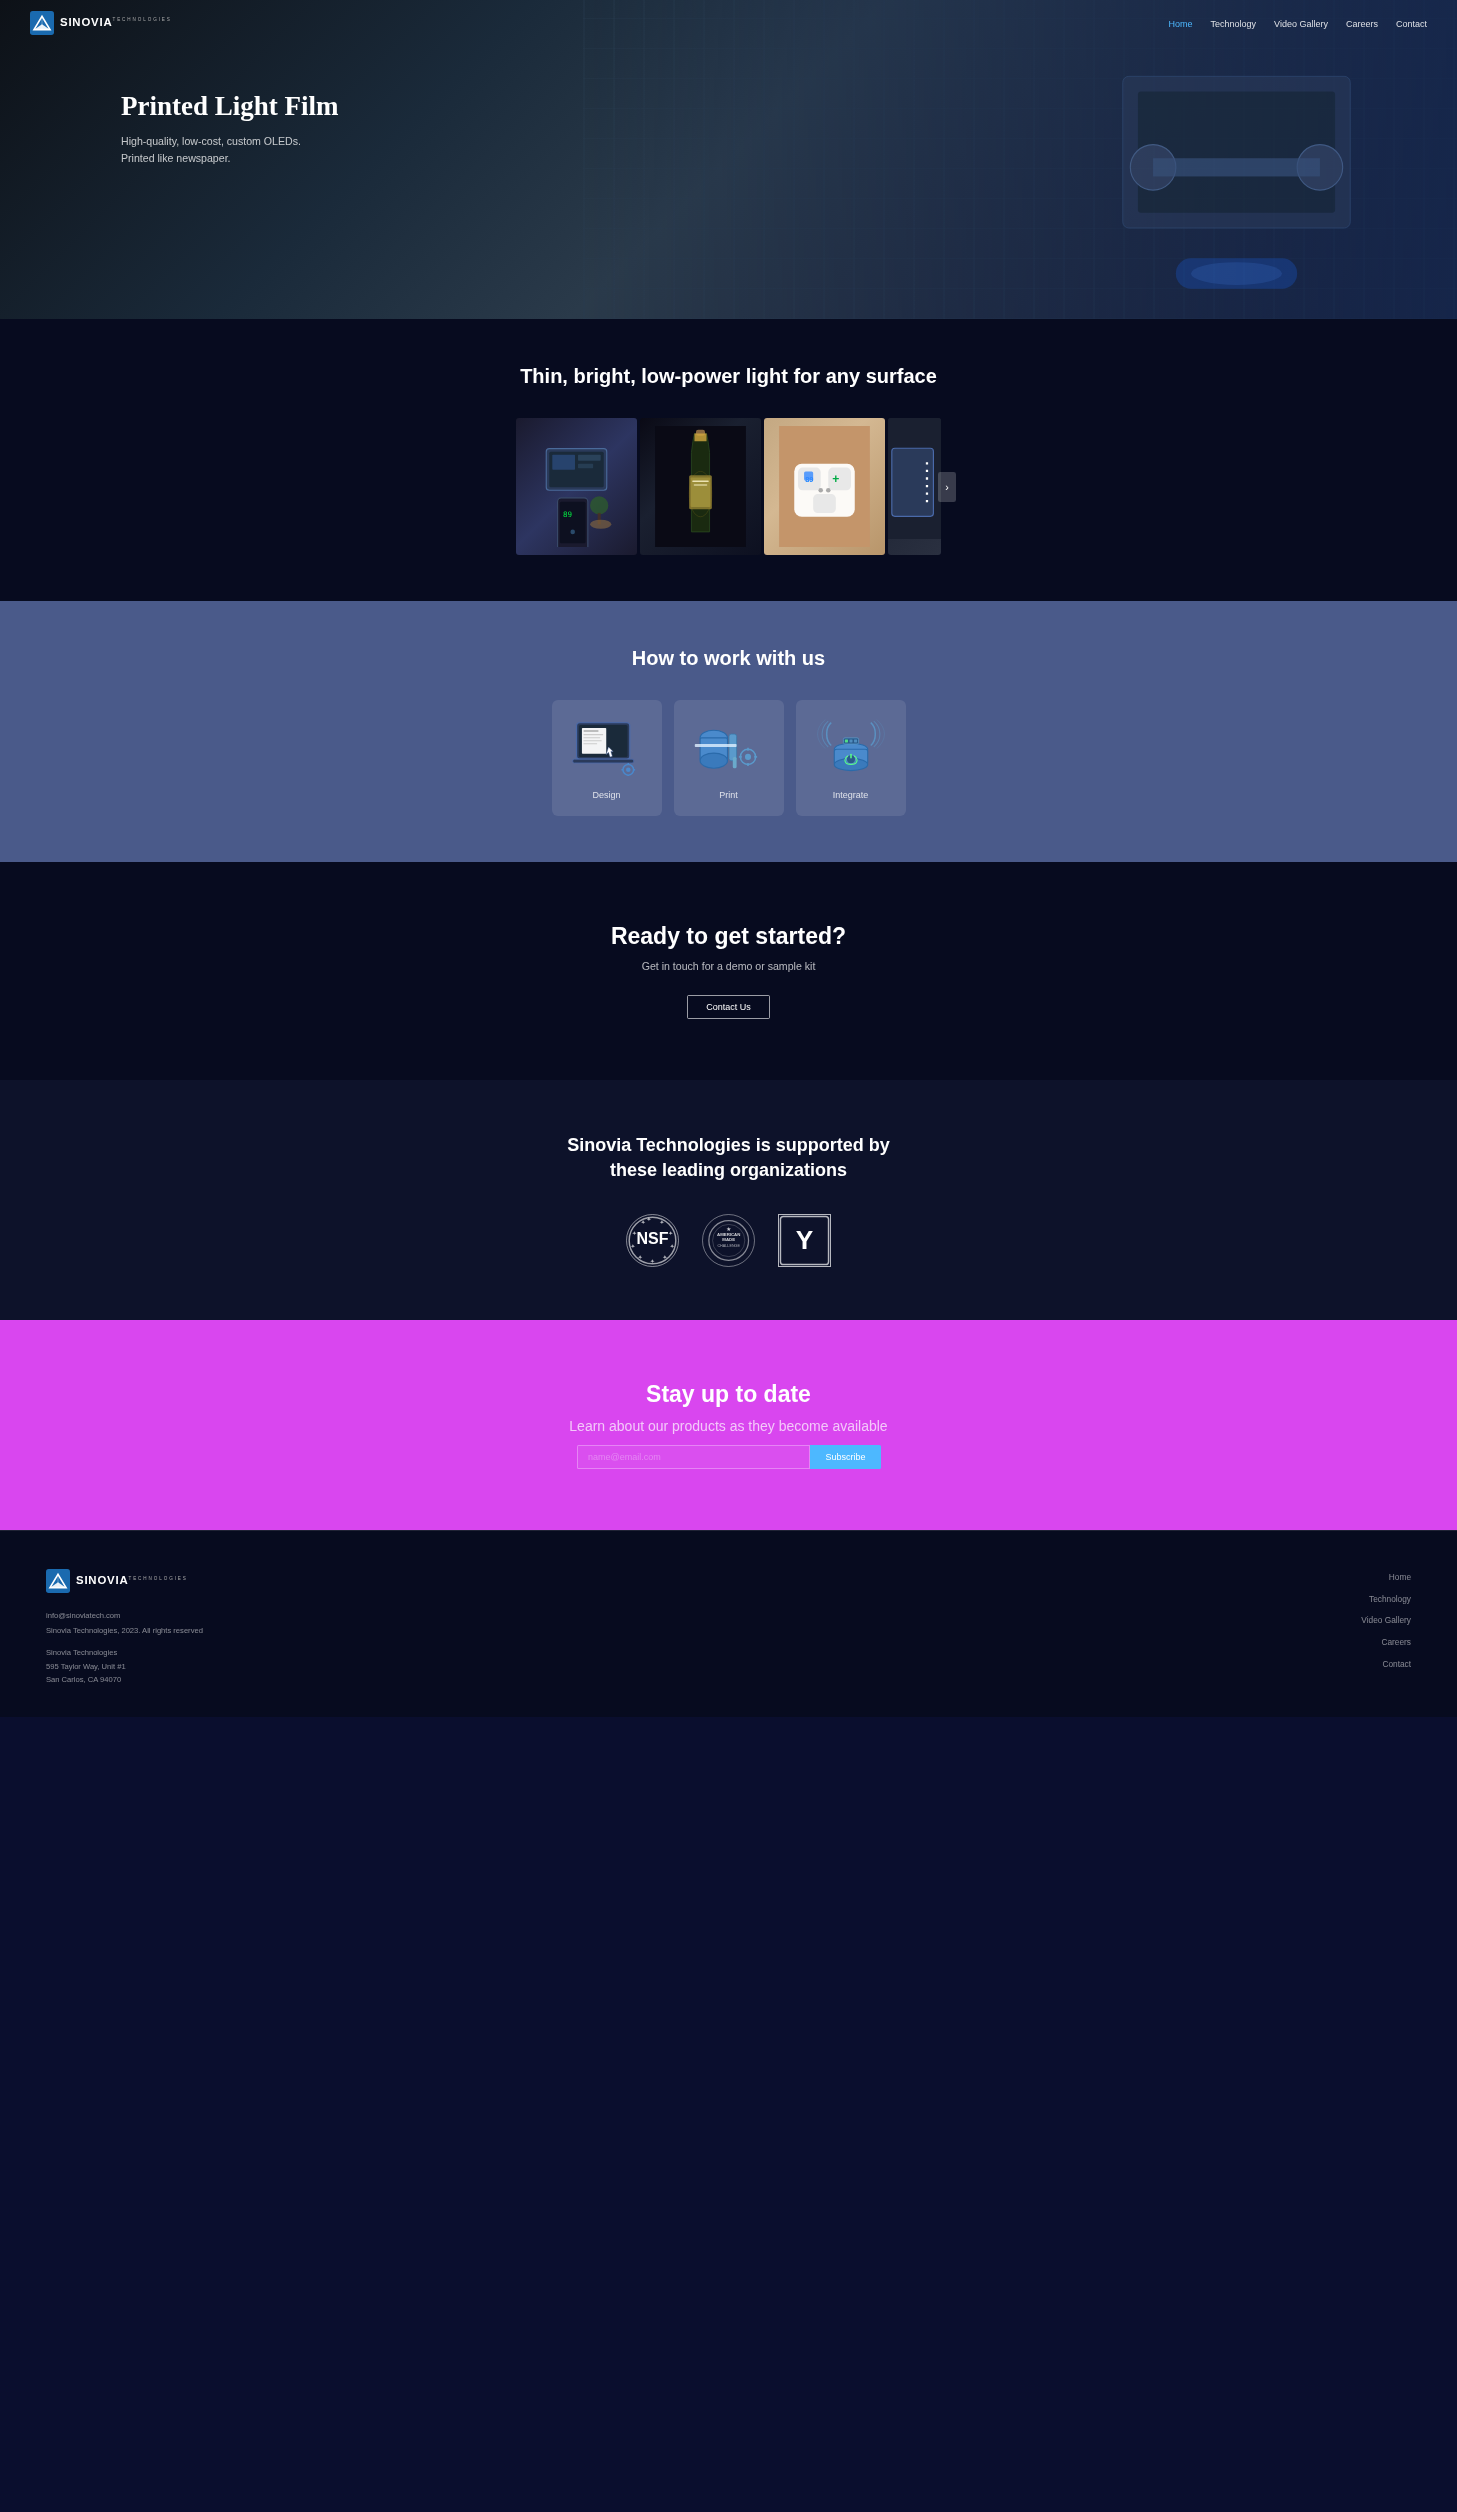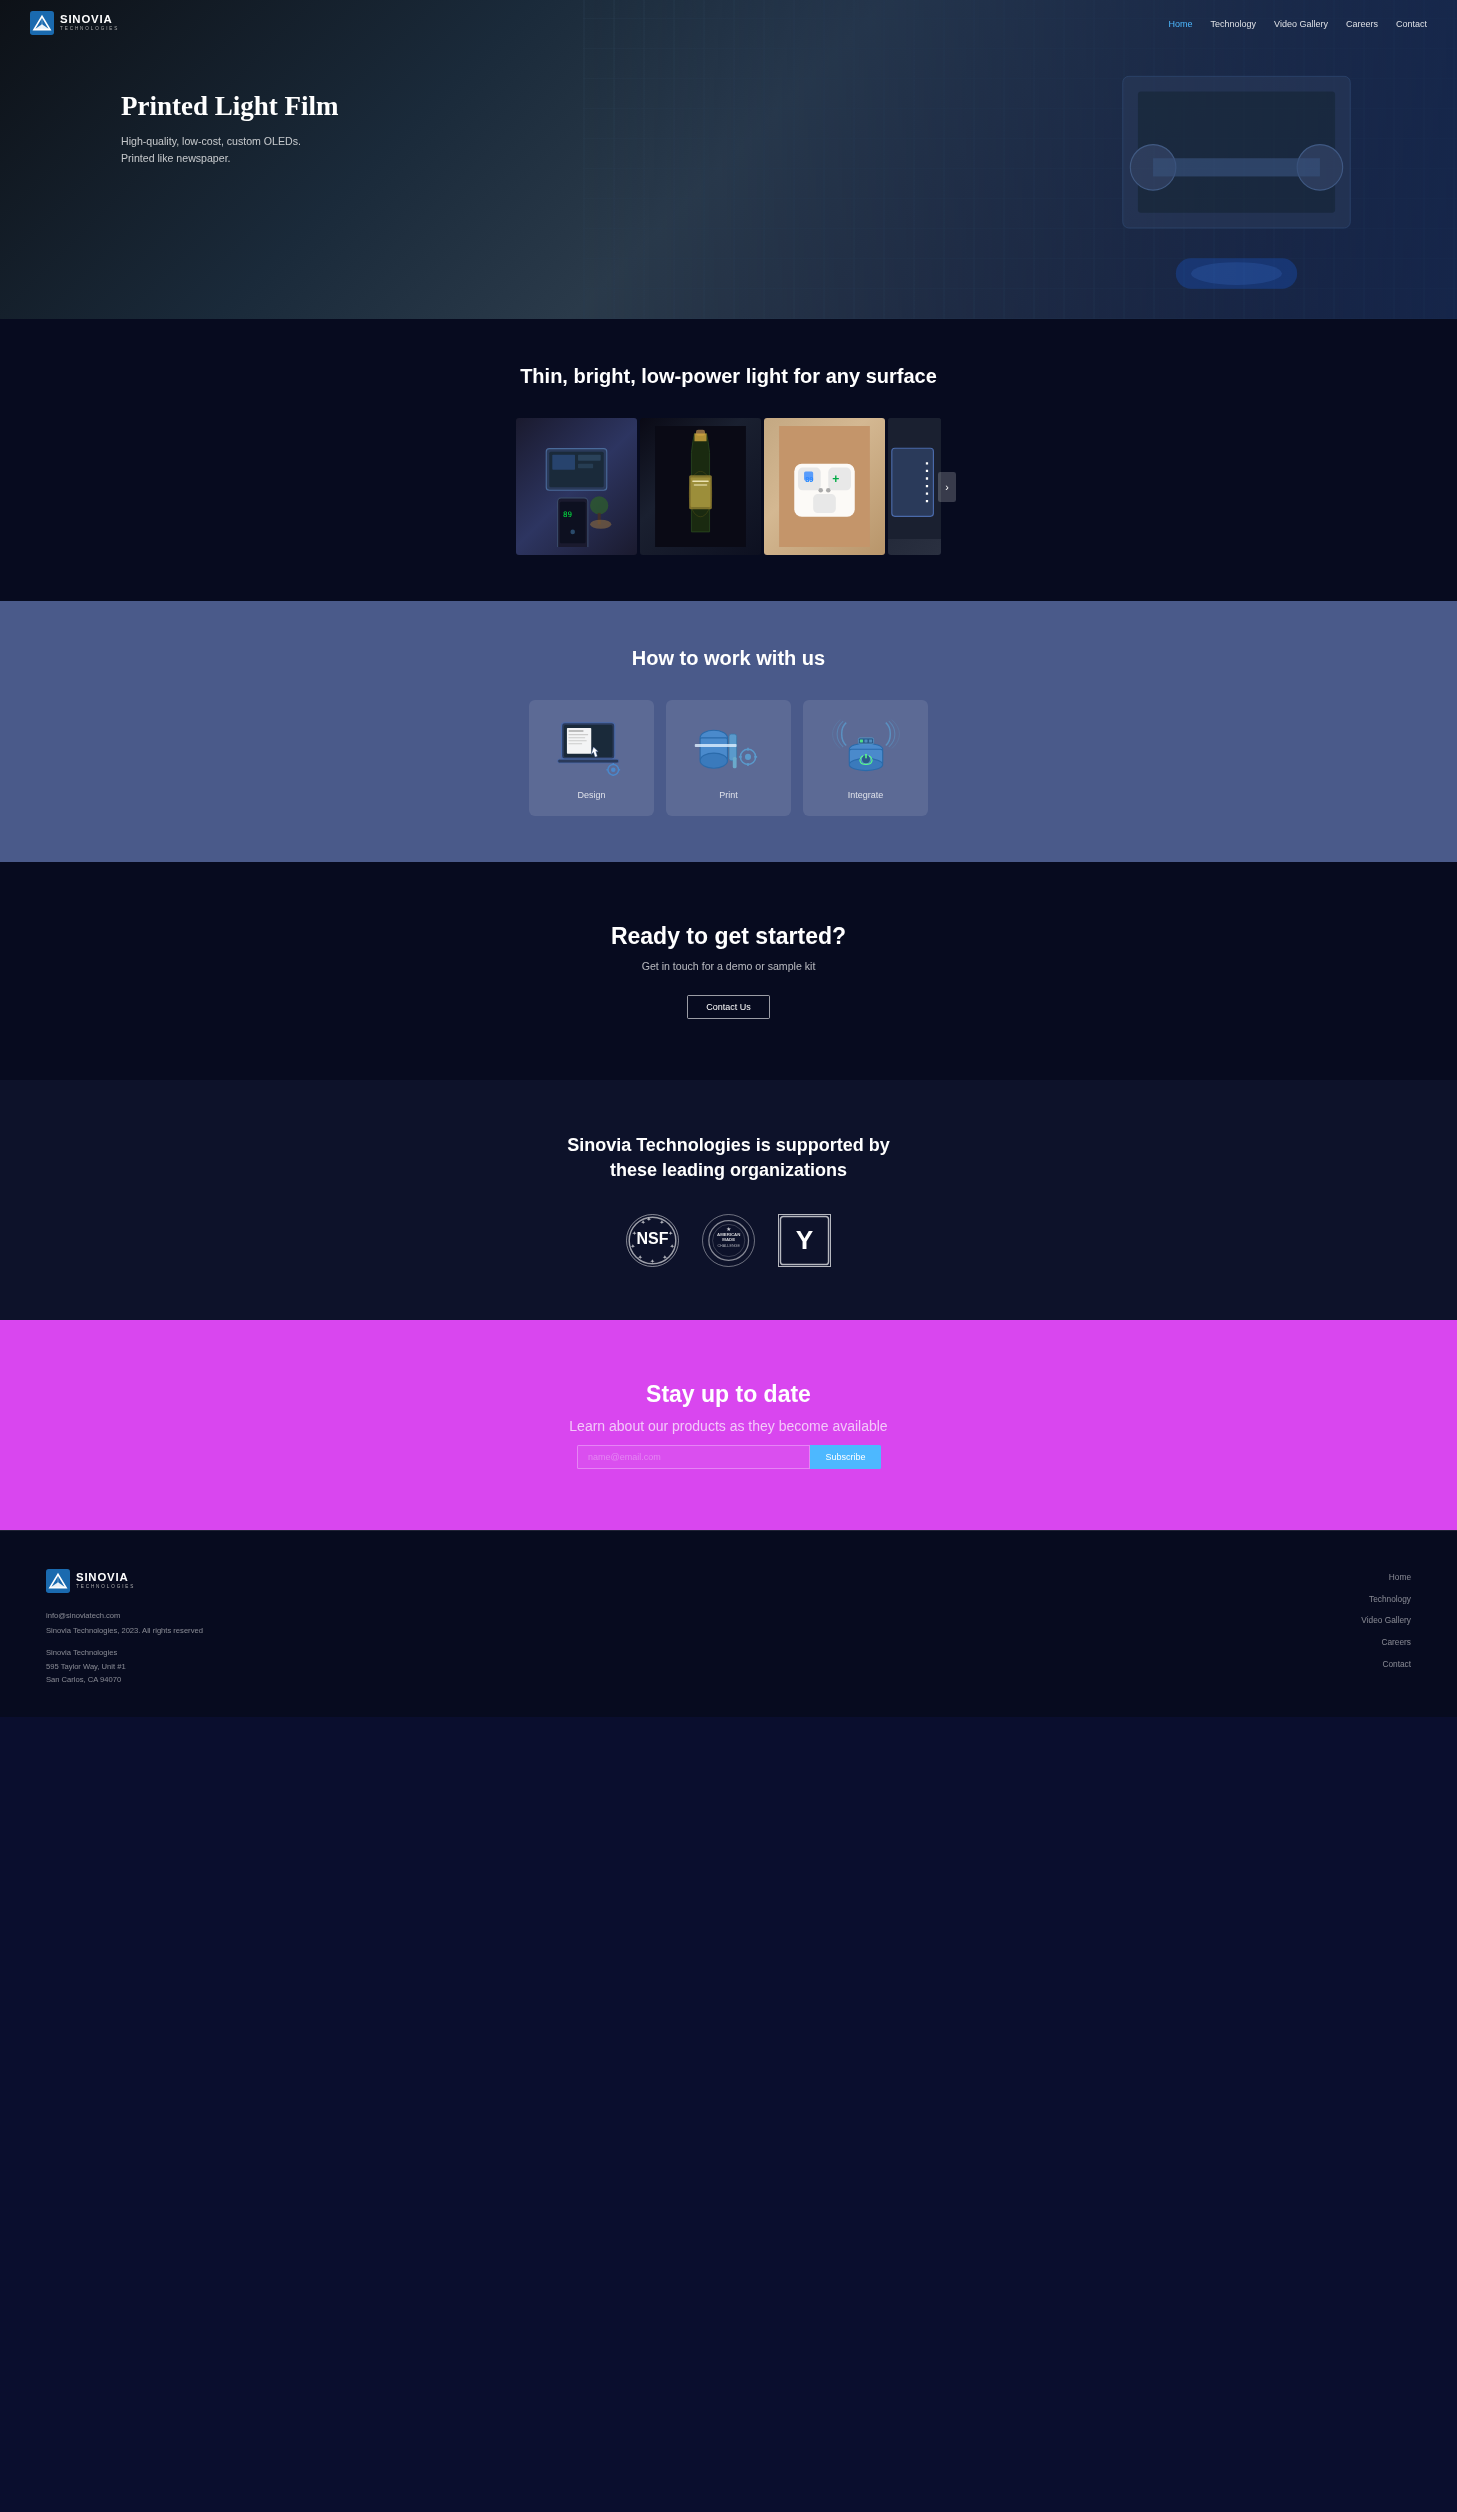--- a/index.html
+++ b/index.html
@@ -131,21 +131,21 @@
     }
     .work-cards {
       display: flex;
       justify-content: center;
       gap: 12px;
     }
     .work-card {
       background: rgba(255,255,255,0.1);
       border-radius: 6px;
       padding: 15px;
-      width: 125px;
+      width: 110px;
       text-align: center;
     }
     .work-card-icon {
       width: 76px;
       height: 61px;
       margin: 0 auto 10.6px;
     }
     .work-card-label {
       font-size: 9px;
       color: rgba(255,255,255,0.8);
@@ -328,21 +328,21 @@
       display: flex;
       align-items: center;
       gap: 6px;
     }
     .sinovia-icon {
       width: 24px;
       height: 24px;
     }
     .sinovia-name {
       display: flex;
-      flex-direction: column;
+      flex-direction: row;
     }
     .sinovia-main {
       font-size: 11.4px;
       font-weight: 800;
       color: white;
       letter-spacing: 0.8px;
       line-height: 1;
     }
     .sinovia-tech {
       font-size: 4.6px;

